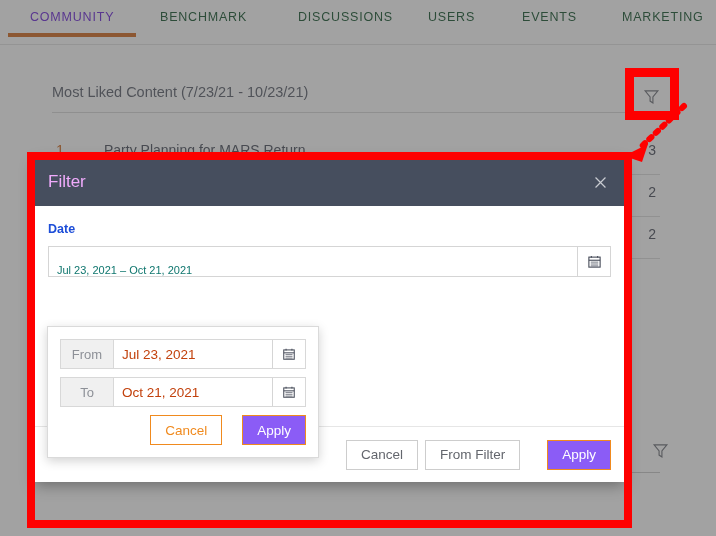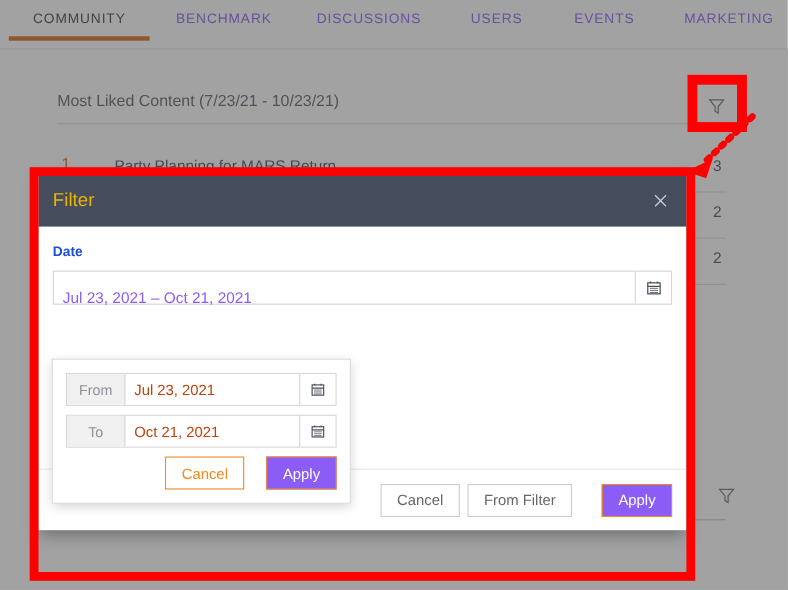--- a/index.html
+++ b/index.html
@@ -27,25 +27,25 @@
     left: 0; top: 0;
     width: 716px; height: 44px;
     background: #ffffff;
     border-bottom: 1px solid #e3e3e3;
   }
   .tab {
     position: absolute;
     top: 10px;
     font-size: 12.5px;
     letter-spacing: 0.8px;
-    color: #8b5cf6;
+    color: #14532d;
     white-space: nowrap;
     cursor: pointer;
   }
-  .tab.active { color: #404040; }
+  .tab.active { color: #6d28d9; }
   .tab-underline {
     position: absolute;
     left: 8px; top: 33px;
     width: 128px; height: 4px;
     background: #d2691e;
   }
 
   #content-card {
     position: absolute;
     left: 8px; top: 52px;
@@ -129,21 +129,21 @@
   }
   #modal-header {
     height: 46px;
     background: #464e5e;
     position: relative;
   }
   #modal-title {
     position: absolute;
     left: 13px; top: 12px;
     font-size: 17px;
-    color: #eab308;
+    color: #f0abfc;
   }
   #modal-close {
     position: absolute;
     right: 12px; top: 10px;
     width: 24px; height: 24px;
     display: flex; align-items: center; justify-content: center;
     cursor: pointer;
   }
   #modal-body {
     position: relative;
@@ -161,22 +161,22 @@
     display: flex;
     height: 29px;
     border: 1px solid #d5d5d5;
     background: #fff;
     align-items: stretch;
   }
   #date-range-value {
     flex: 1;
     display: flex; align-items: center;
     padding-left: 8px;
-    font-size: 14px;
-    color: #8b5cf6;
+    font-size: 11px;
+    color: #0f766e;
     margin-top: 16px;
   }
   .cal-btn {
     width: 32px;
     border-left: 1px solid #d5d5d5;
     display: flex; align-items: center; justify-content: center;
     cursor: pointer;
   }
 
   
@@ -274,21 +274,21 @@
   }
 </style>
 </head>
 <body>
 
 <div id="page">
 
   <div id="tabbar">
     <div class="tab active" style="left:30px">COMMUNITY</div>
     <div class="tab" style="left:160px">BENCHMARK</div>
-    <div class="tab" style="left:288px">DISCUSSIONS</div>
+    <div class="tab" style="left:298px">DISCUSSIONS</div>
     <div class="tab" style="left:428px">USERS</div>
     <div class="tab" style="left:522px">EVENTS</div>
     <div class="tab" style="left:622px">MARKETING</div>
     <div class="tab-underline"></div>
   </div>
 
   <div id="content-card">
     <div id="panel-title">Most Liked Content (7/23/21 - 10/23/21)</div>
     <div id="panel-rule"></div>
 

